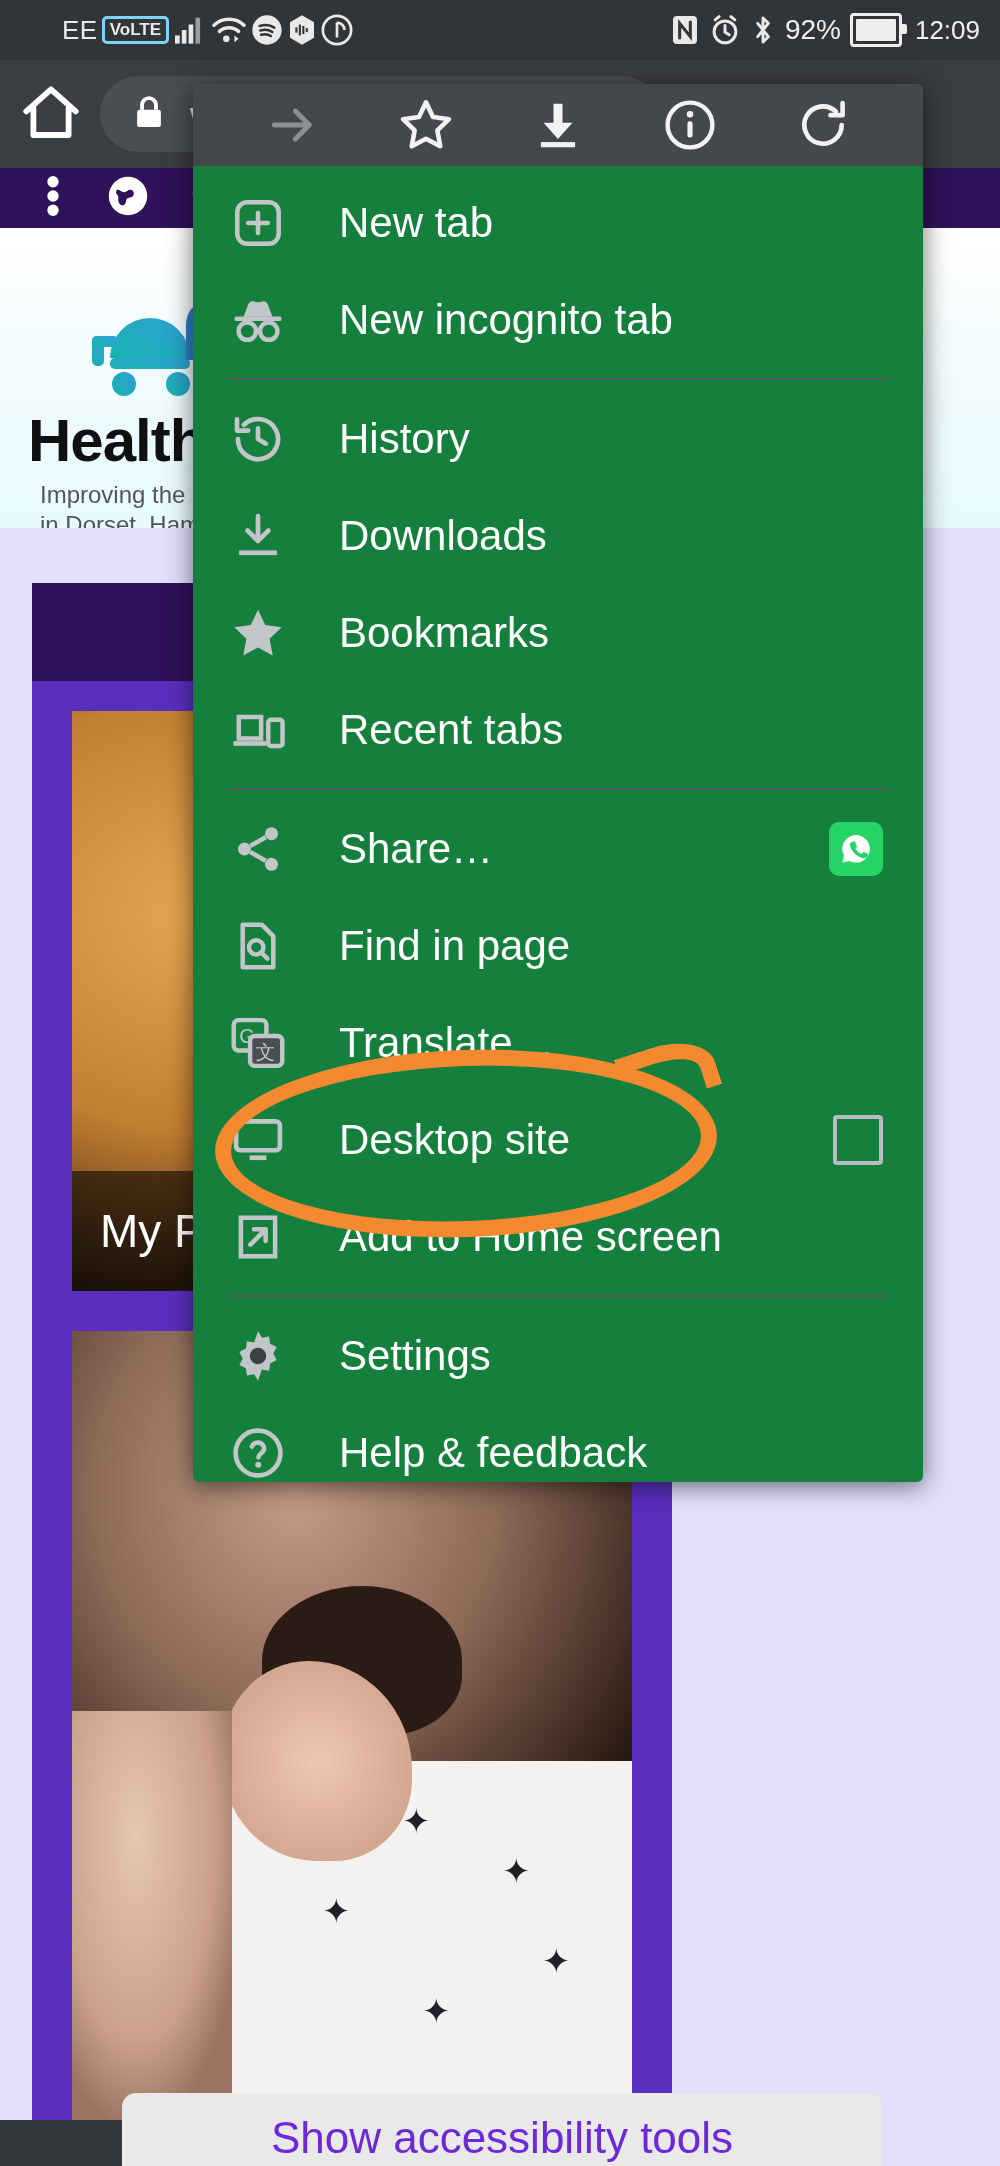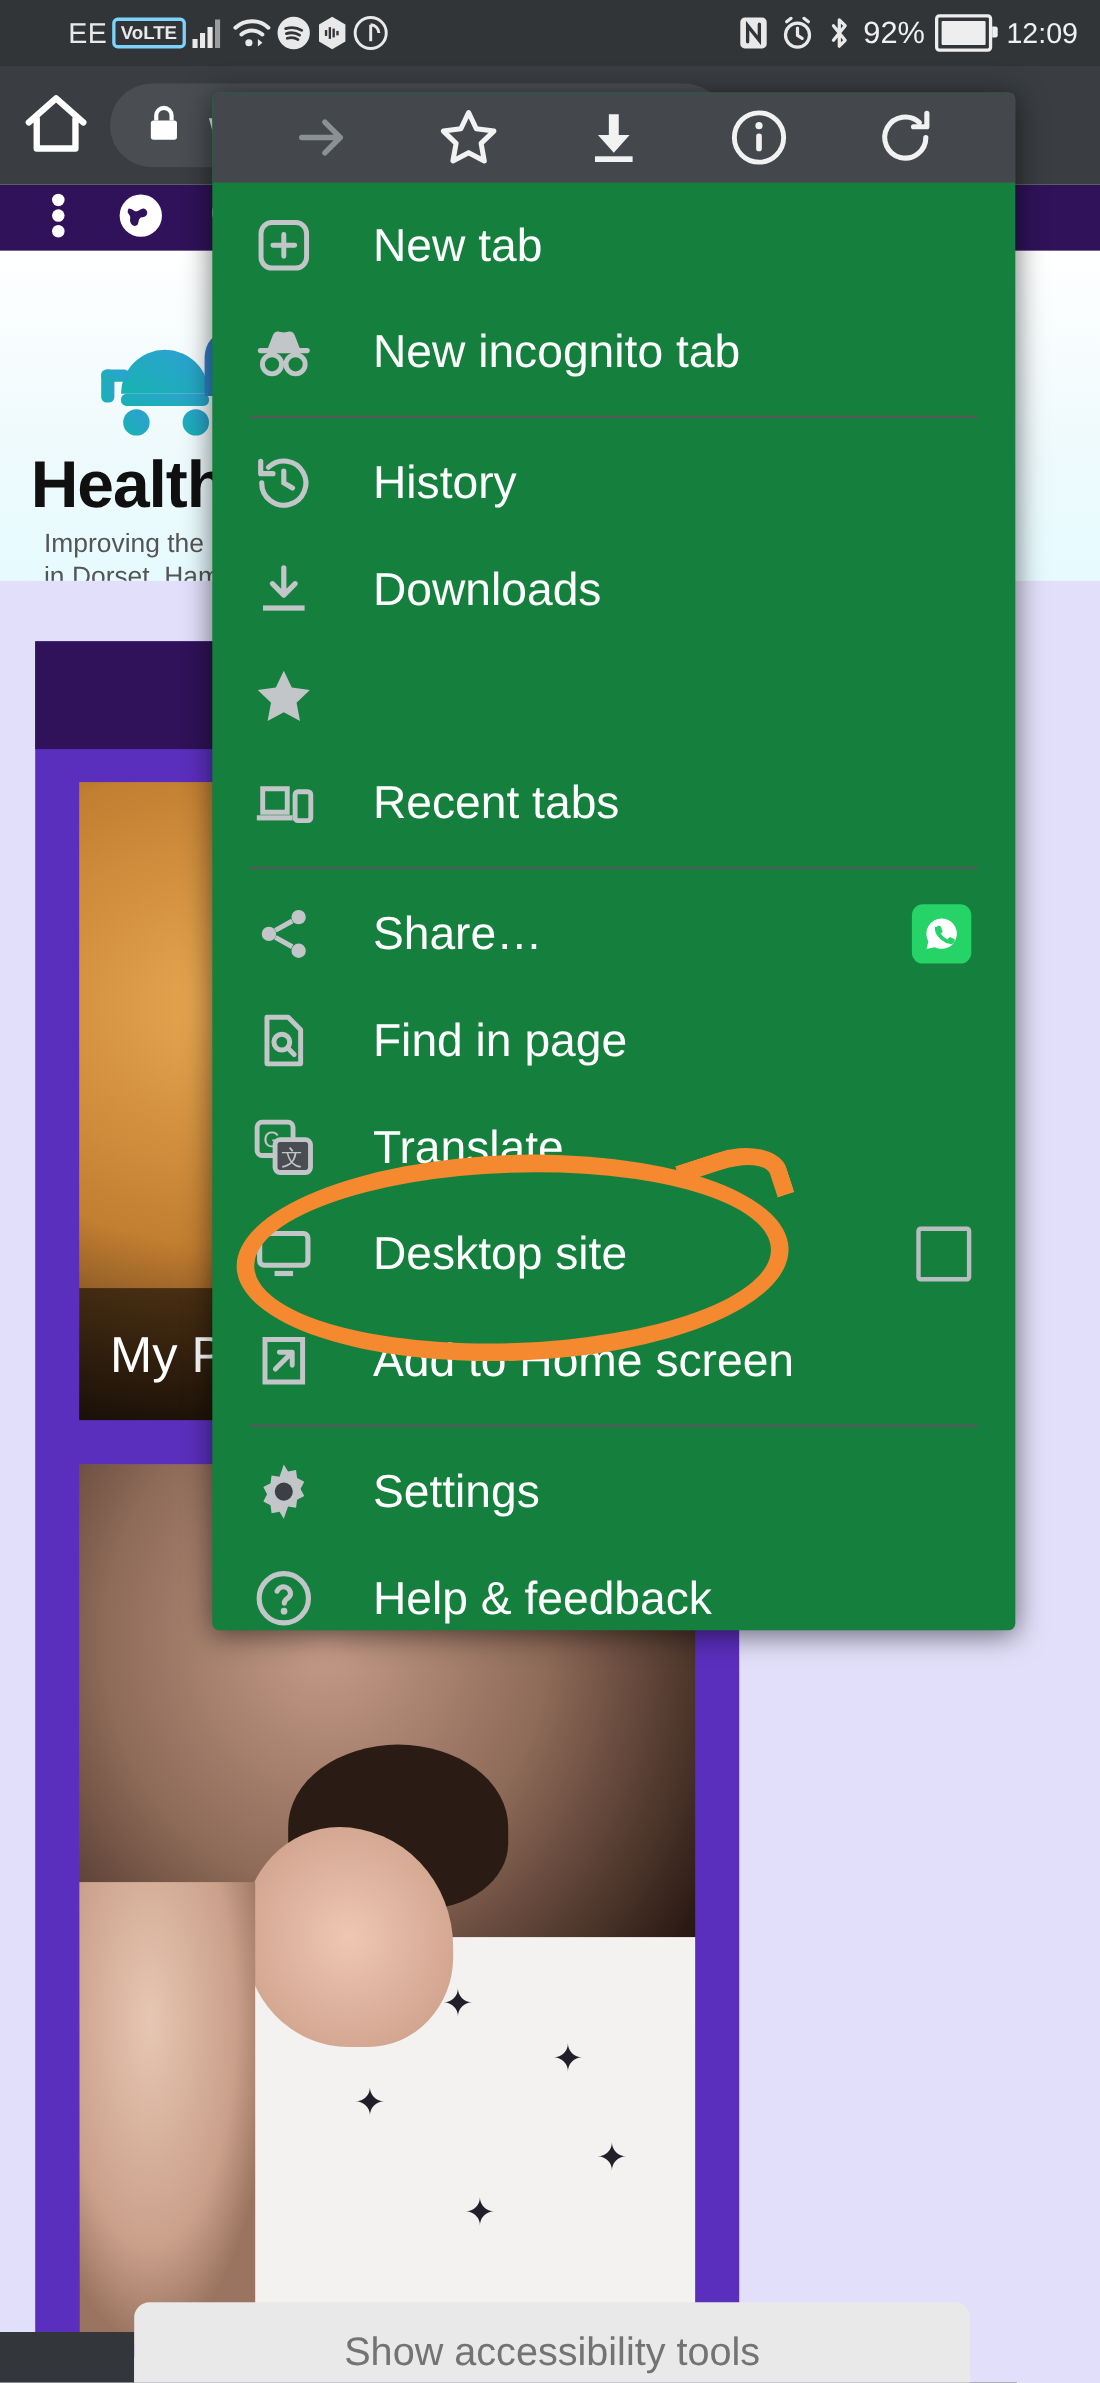--- a/index.html
+++ b/index.html
@@ -157,21 +157,21 @@
     border-top:16px solid #f5892f;border-right:16px solid #f5892f;
     border-radius:0 60% 0 0;transform:rotate(-18deg);
   }
 
   
   .a11y{
     position:absolute;left:122px;top:2093px;width:760px;height:90px;
     background:#e9e9e9;border-radius:14px 14px 0 0;
     display:flex;align-items:center;justify-content:center;
   }
-  .a11y span{font-size:36px;color:#737373;}
+  .a11y span{font-size:44px;color:#6d28d9;}
   .navstub{position:absolute;left:0;top:2120px;width:122px;height:46px;background:#33363a;}
 </style>
 </head>
 <body>
 
 <div id="screen">
 
   <div class="statusbar">
     <div class="sb-left">
       <span class="sb-text">EE</span>
@@ -441,20 +441,21 @@
         </span>
         <span class="lb">Downloads</span>
       </div>
 
       <div class="mi">
         <span class="ic">
           <svg width="58" height="58" viewBox="0 0 24 24">
             <path d="M12 2.4l3 6.3 6.8.9-5 4.8 1.3 6.9L12 18l-6.1 3.3 1.3-6.9-5-4.8 6.8-.9z" fill="#c3c6c9"></path>
           </svg>
         </span>
+        <span class="lb">Bookmarks</span>
       </div>
 
       <div class="mi">
         <span class="ic">
           <svg width="58" height="50" viewBox="0 0 26 20">
             <path d="M4.4 4.2h10v9.6h-10z" fill="none" stroke="#c3c6c9" stroke-width="2"></path>
             <rect x="2" y="15" width="14.6" height="2.1" fill="#c3c6c9"></rect>
             <rect x="17.6" y="5.4" width="6.4" height="11.8" rx="1.2" fill="none" stroke="#c3c6c9" stroke-width="2"></rect>
           </svg>
         </span>

